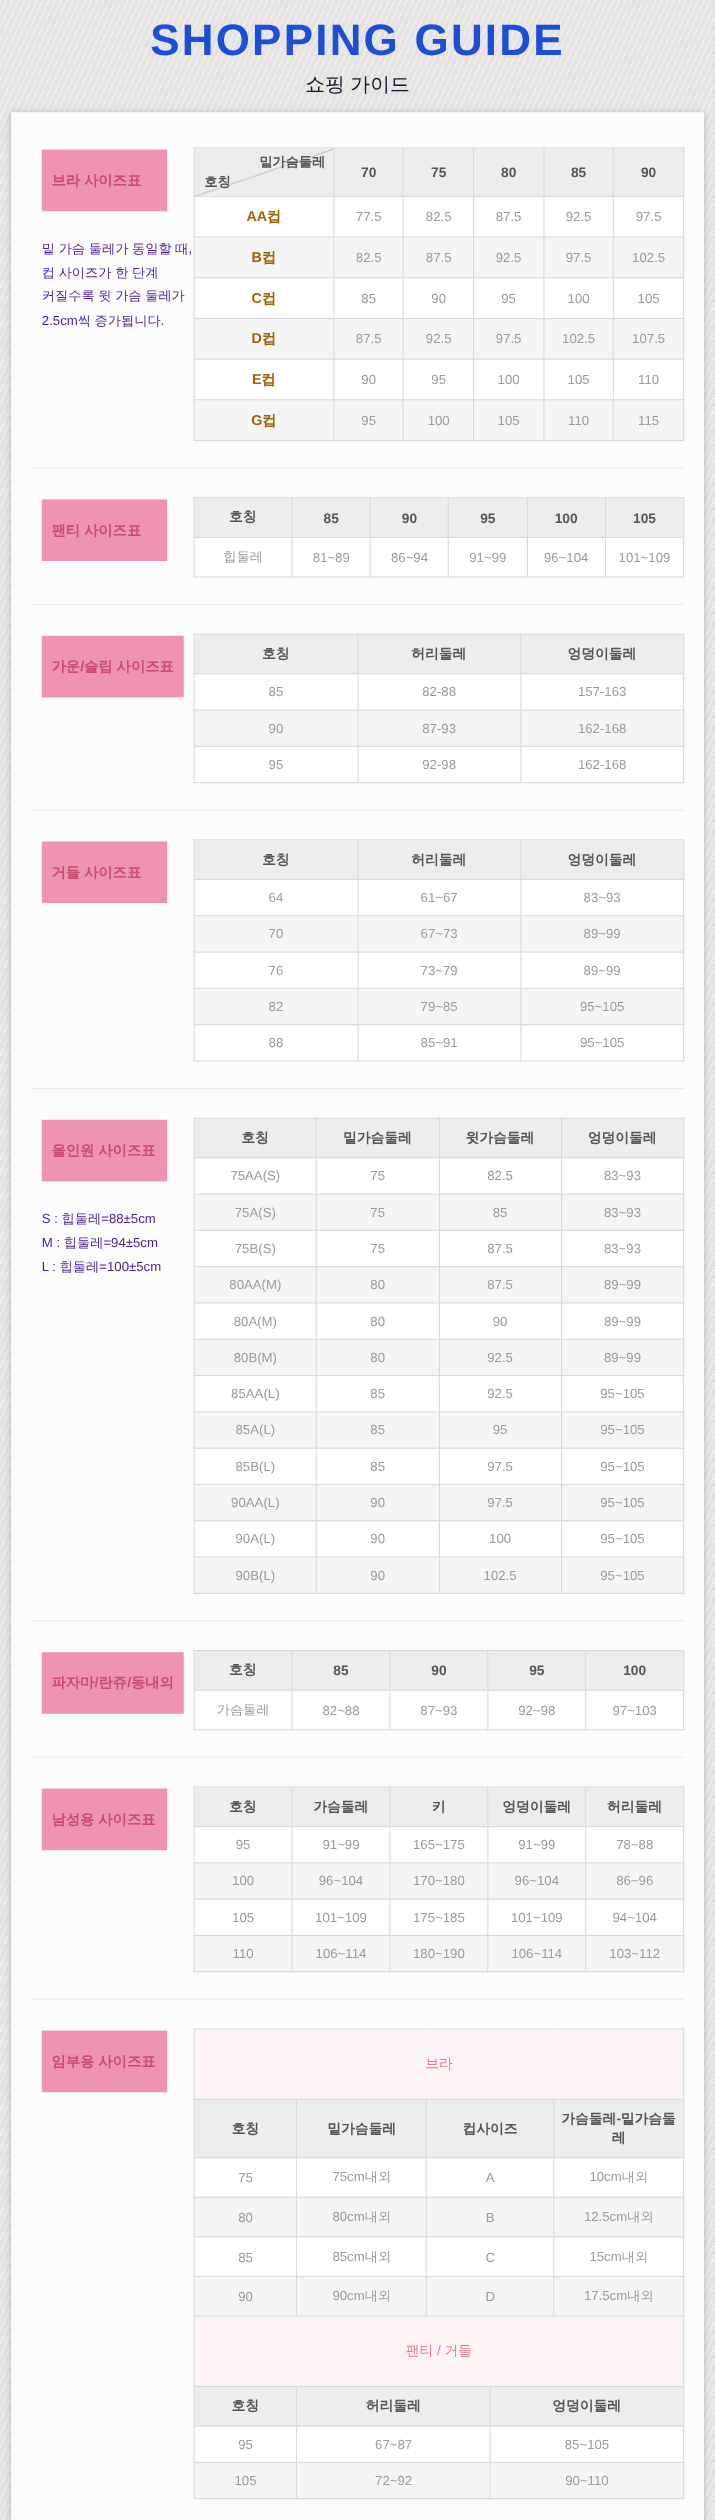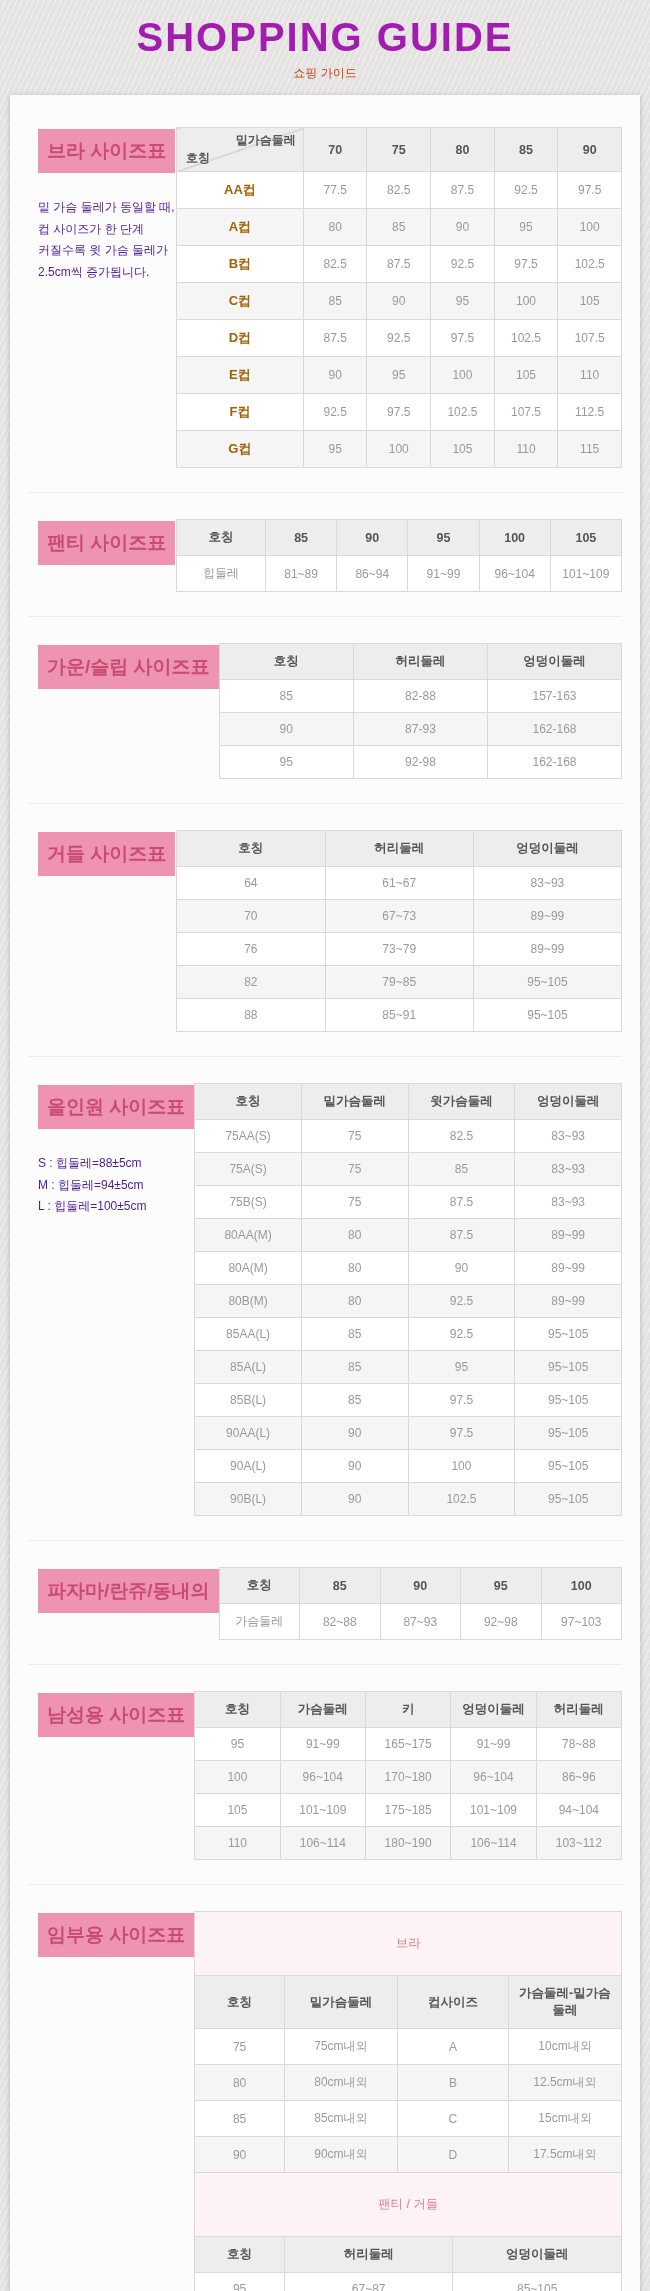--- a/index.html
+++ b/index.html
@@ -4,38 +4,38 @@
 <style>
   * { margin:0; padding:0; box-sizing:border-box; }
   html,body { width:650px; }
   body {
     font-family:"Liberation Sans","DejaVu Sans",sans-serif;
     background:
       repeating-linear-gradient(115deg, rgba(255,255,255,.45) 0 1px, rgba(255,255,255,0) 1px 5px),
       #e4e3e1;
   }
   .page-header { text-align:center; padding:15px 0 13px; }
-  .page-title { font-size:40px; font-weight:bold; color:#a21caf; letter-spacing:2px; }
-  .page-subtitle { font-size:12px; color:#c2410c; margin-top:5px; }
+  .page-title { font-size:40px; font-weight:bold; color:#1d4ed8; letter-spacing:2px; }
+  .page-subtitle { font-size:18px; color:#0f172a; margin-top:5px; }
 
   .card {
     background:#fcfcfc;
     margin:0 10px 8px;
     padding:2px 18px 8px;
     box-shadow:0 1px 5px rgba(0,0,0,.22);
   }
 
   .guide-section { display:flex; padding:26px 0 24px; border-top:1px solid #ececec; }
   .guide-section:first-child { border-top:none; padding-top:30px; }
 
   .sec-left { flex:0 0 148px; padding-top:2px; }
   .sec-label {
     display:inline-block; min-width:114px; margin-left:10px;
-    padding:9px 9px; text-align:left; white-space:nowrap;
-    font-size:19px; font-weight:bold;
+    padding:19px 9px; text-align:left; white-space:nowrap;
+    font-size:13px; font-weight:bold;
     background:var(--pink-bg); color:var(--pink-text);
   }
   .sec-note { margin:24px 0 0 10px; font-size:12px; color:#4c1d95; line-height:1.8; }
 
   .sec-right { flex:1; min-width:0; }
 
   table.size-table { width:100%; border-collapse:collapse; text-align:center; font-size:12px; color:#9a9a9a; background:#fff; }
   table.size-table.joined { margin-top:-1px; }
   .size-table th, .size-table td { border:1px solid #d9d9d9; padding:9px 4px; }
   .size-table thead th { background:#ededed; color:#555; font-size:12.5px; font-weight:bold; }
@@ -95,28 +95,20 @@
           <tbody>
             <tr>
               <td>AA컵</td>
               <td>77.5</td>
               <td>82.5</td>
               <td>87.5</td>
               <td>92.5</td>
               <td>97.5</td>
             </tr>
             <tr>
-              <td>A컵</td>
-              <td>80</td>
-              <td>85</td>
-              <td>90</td>
-              <td>95</td>
-              <td>100</td>
-            </tr>
-            <tr>
               <td>B컵</td>
               <td>82.5</td>
               <td>87.5</td>
               <td>92.5</td>
               <td>97.5</td>
               <td>102.5</td>
             </tr>
             <tr>
               <td>C컵</td>
               <td>85</td>
@@ -135,28 +127,20 @@
             </tr>
             <tr>
               <td>E컵</td>
               <td>90</td>
               <td>95</td>
               <td>100</td>
               <td>105</td>
               <td>110</td>
             </tr>
             <tr>
-              <td>F컵</td>
-              <td>92.5</td>
-              <td>97.5</td>
-              <td>102.5</td>
-              <td>107.5</td>
-              <td>112.5</td>
-            </tr>
-            <tr>
               <td>G컵</td>
               <td>95</td>
               <td>100</td>
               <td>105</td>
               <td>110</td>
               <td>115</td>
             </tr>
           </tbody>
         </table>
       </div>

